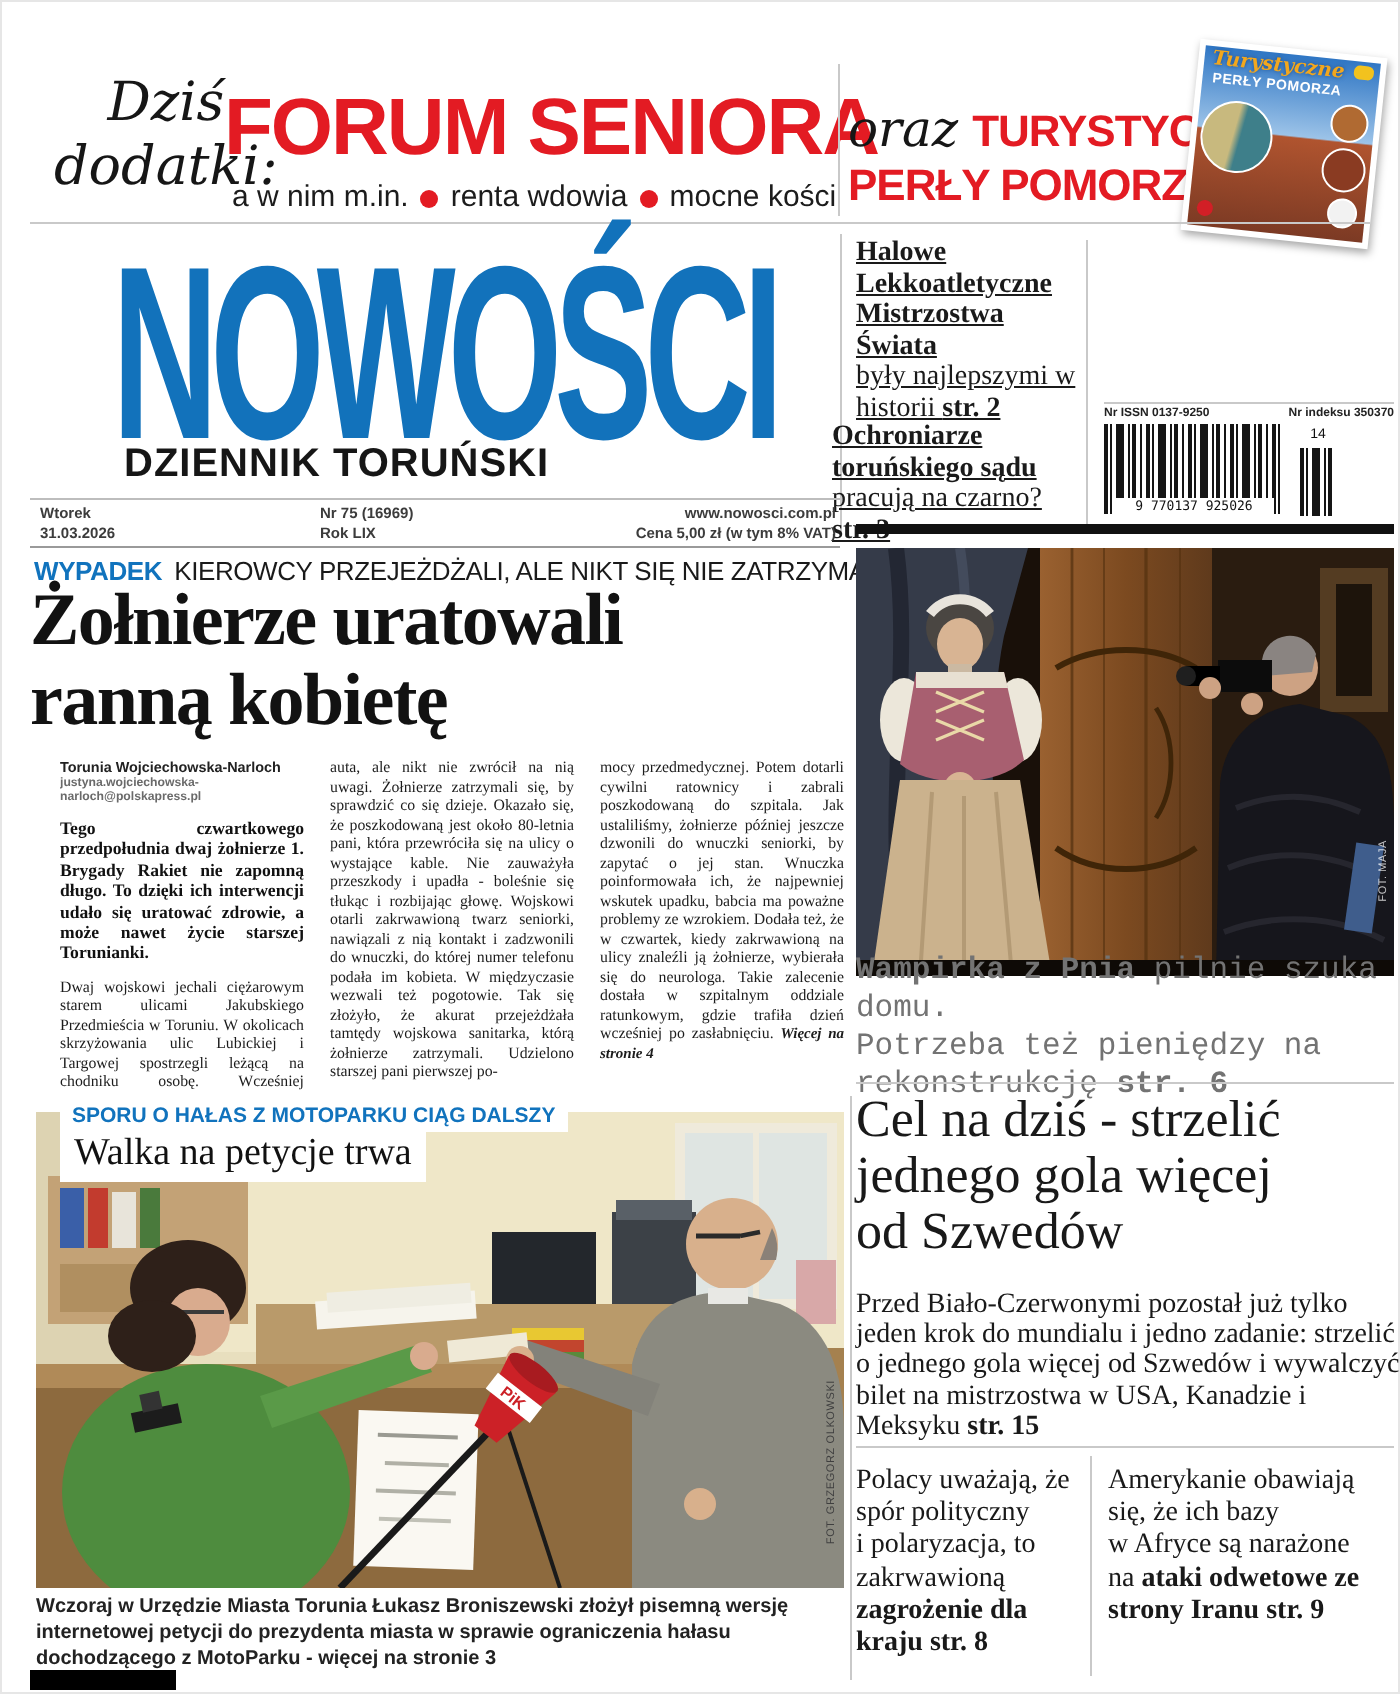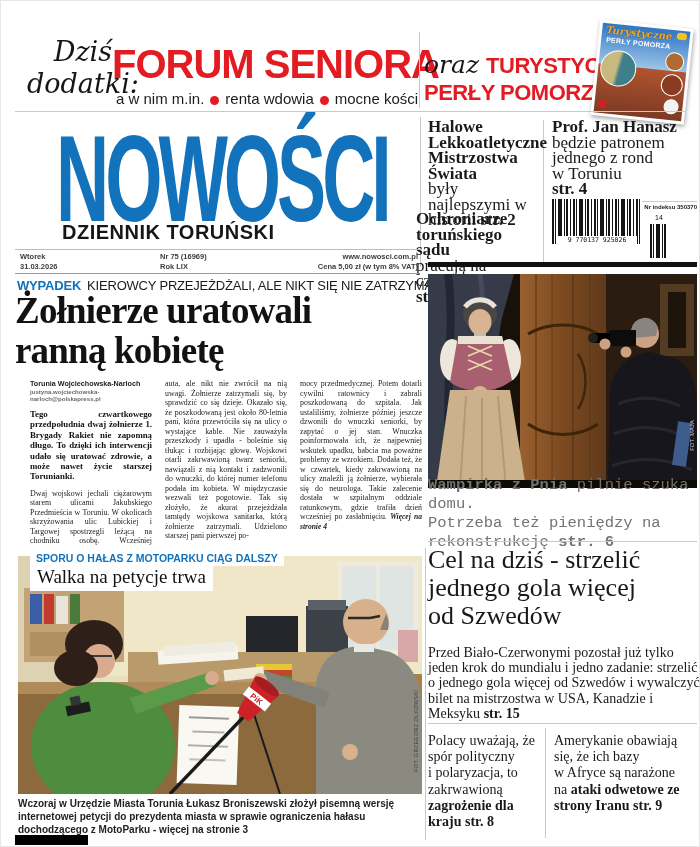--- a/index.html
+++ b/index.html
@@ -37,32 +37,32 @@
   .mag-c4{right:4px;bottom:6px;width:13px;height:13px;background:#f2f2f2;}
   .mag-dotred{position:absolute;left:4px;bottom:5px;width:8px;height:8px;border-radius:50%;background:#d21f26;}
   .mag-badge{position:absolute;right:3px;top:2px;width:10px;height:7px;border-radius:3px;background:#f2c21e;}
 
   
   .logo{left:56px;top:116px;font-weight:bold;font-size:92px;line-height:92px;letter-spacing:-5px;
         color:#1272bb;transform:scale(.8,1.34);transform-origin:left top;}
   .tagline{left:62px;top:221px;font-weight:bold;font-size:20px;letter-spacing:.5px;color:#161616;}
 
   
-  .teaser{font-family:"Liberation Serif","DejaVu Serif",serif;font-size:17px;line-height:15.5px;color:#1a1a1a;}
+  .teaser{font-family:"Liberation Serif","DejaVu Serif",serif;font-size:14px;line-height:15.5px;color:#1a1a1a;text-decoration:underline;}
   .t-athletics{left:428px;top:119px;width:116px;}
   .t-guards{left:416px;top:211px;width:116px;}
   .t-hanasz{left:552px;top:119px;width:145px;}
 
   
   .issn-row{left:552px;top:204px;width:145px;display:flex;justify-content:space-between;
             font-size:6px;font-weight:bold;color:#222;}
   .bc{position:absolute;background-color:#fff;
       background-image:repeating-linear-gradient(90deg,#151515 0 1px,transparent 1px 3px),
                        repeating-linear-gradient(90deg,#151515 0 2px,transparent 2px 7px);}
-  .bc-main{left:552px;top:199px;width:90px;height:45px;}
+  .bc-main{left:552px;top:212px;width:90px;height:45px;}
   .bc-digits{position:absolute;left:5px;right:5px;bottom:0;background:#fff;text-align:center;
              font-family:"DejaVu Sans Mono",monospace;font-size:6.5px;color:#111;}
   .bc-small{left:650px;top:224px;width:18px;height:34px;}
   .bc-suffix{left:650px;top:214px;width:18px;text-align:center;font-size:7px;color:#111;}
   .thickbar{left:428px;top:262px;width:269px;height:5px;background:#111;position:absolute;}
 
   
   .dateline{font-size:7.5px;font-weight:bold;line-height:9.5px;color:#3c3c3c;}
   .dl-1{left:20px;top:252px;}
   .dl-2{left:160px;top:252px;}
@@ -152,27 +152,20 @@
     <span class="b pl">Halowe
 Lekkoatletyczne
 Mistrzostwa Świata
 </span><span>były najlepszymi w historii </span><span class="b">str. 2</span>
   </p>
   <p class="abs teaser t-guards" style="margin:0">
     <span class="b pl">Ochroniarze
 toruńskiego sądu
 </span><span>pracują na czarno?</span>
     <span class="b" style="display:block">str. 3</span>
-  </p>
-  <p class="abs teaser t-hanasz" style="margin:0">
-    <span class="b pl">Prof. Jan Hanasz
-</span><span class="pl">będzie patronem
-jednego z rond
-w Toruniu</span>
-    <span class="b" style="display:block">str. 4</span>
   </p>
 
   <div class="hl" style="left:552px;top:201px;width:145px;"></div>
   <div class="abs issn-row">
     <span>Nr ISSN 0137-9250</span>
     <span>Nr indeksu 350370</span>
   </div>
   <div class="bc bc-main abs">
     <div class="bc-digits">9 770137 925026</div>
   </div>

